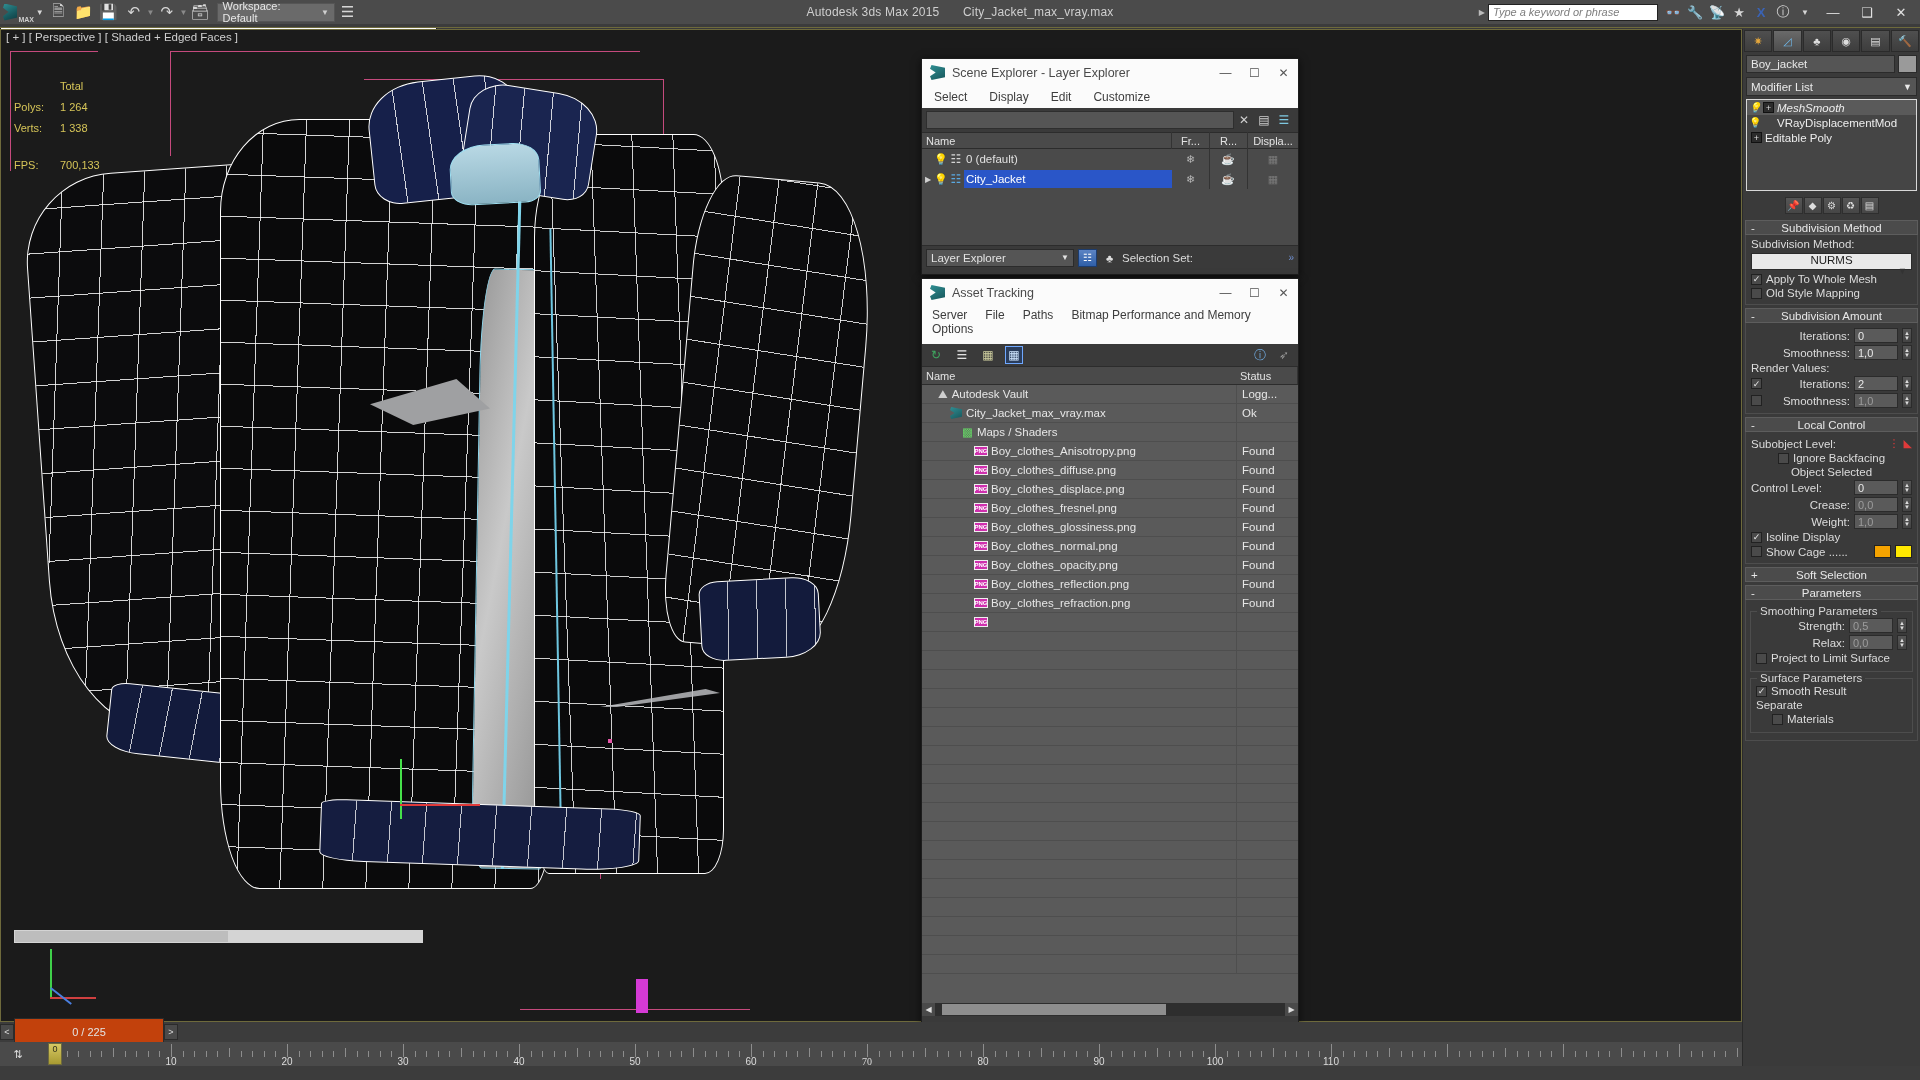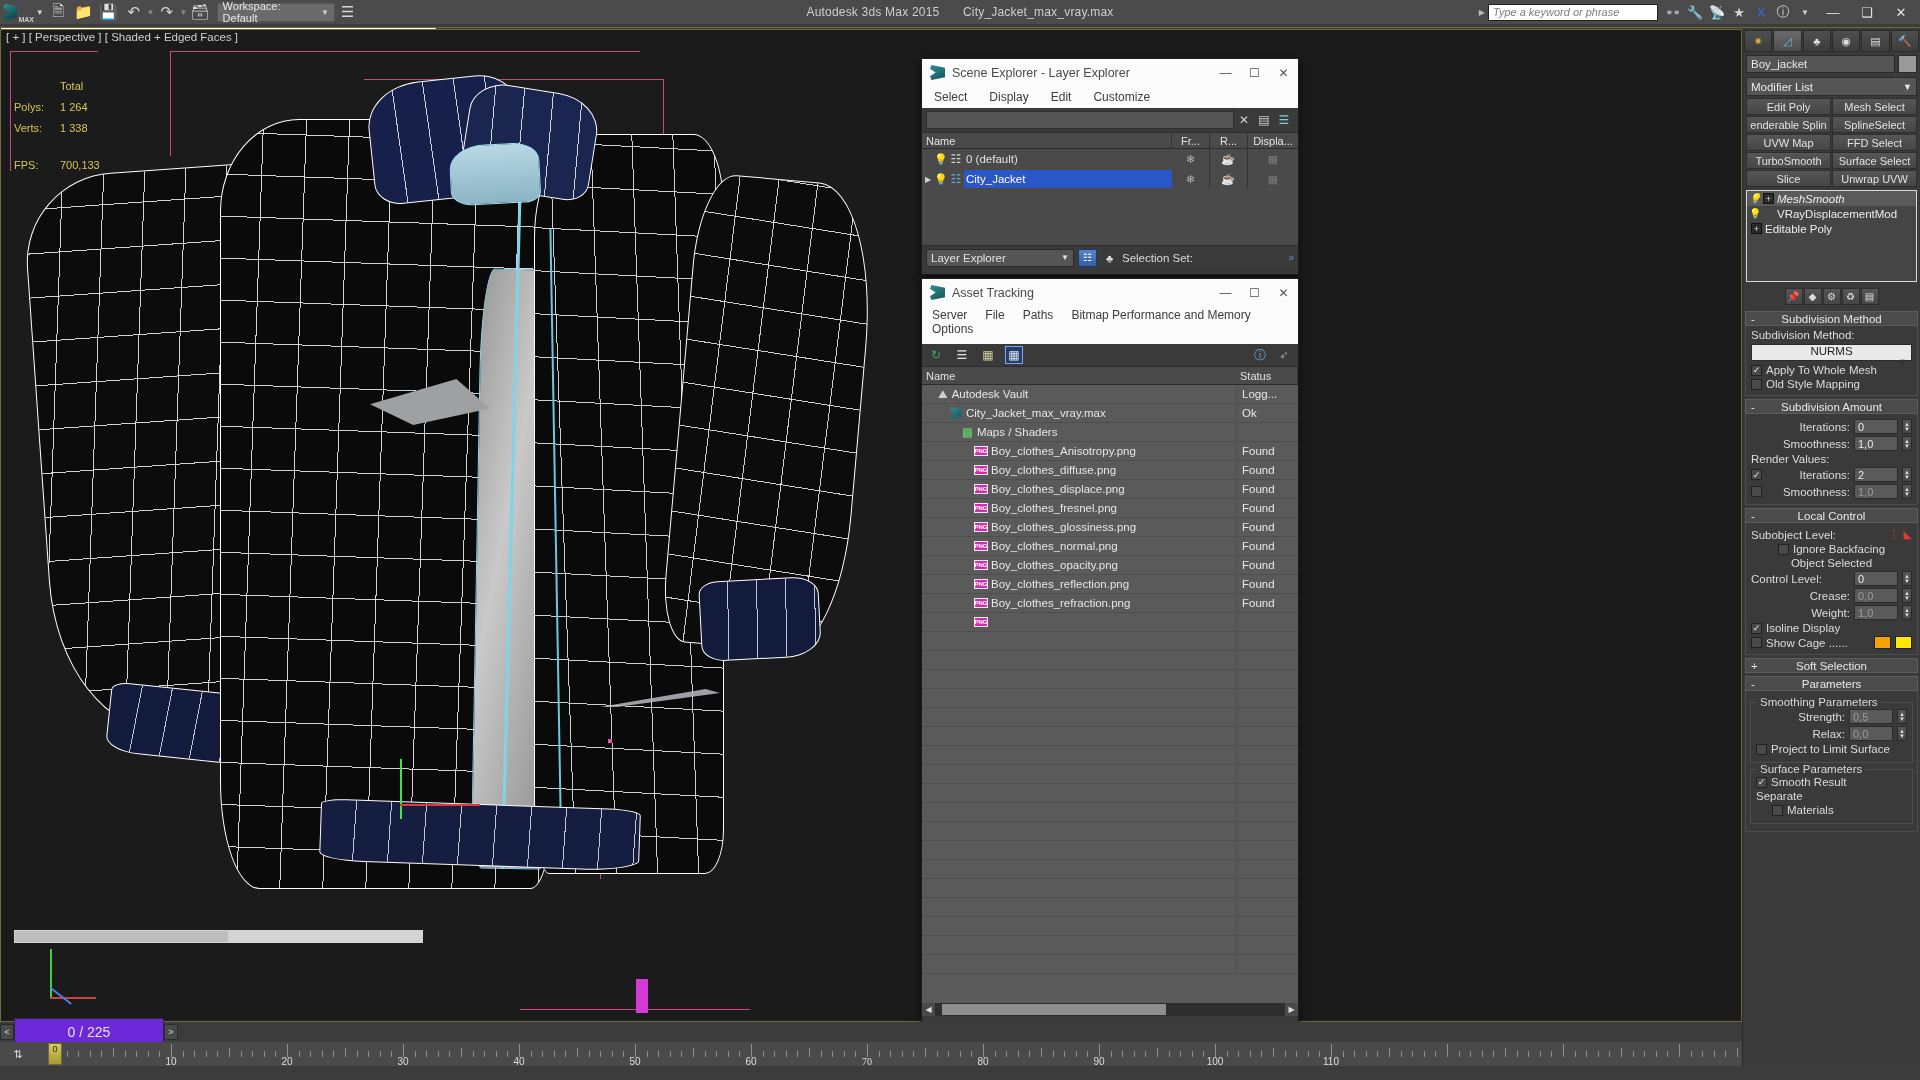--- a/index.html
+++ b/index.html
@@ -166,22 +166,22 @@
   .grp { border:1px solid #4d4d4d; margin:6px 2px 2px; padding:4px 5px 5px; position:relative; }
   .grp > .gt { position:absolute; top:-7px; left:6px; background:#3a3a3a; padding:0 3px;
      font-size:11.5px; color:#d8d8d8; }
   .colbox { width:17px;height:13px;border:1px solid #222; }
 
   
   .timebar { position:absolute; left:0; top:1022px; width:1742px; height:20px; background:#3c3c3c;
      display:flex; align-items:center; }
   .tbtn { width:14px;height:16px;background:#4a4a4a;border:1px solid #2b2b2b;color:#ddd;font-size:9px;
      display:flex;align-items:center;justify-content:center; }
-  .tfield { width:150px;height:29px;background:#6d28d9;border:1px solid #2b2b2b;color:#e4e4e4;
-     font-size:14px;display:flex;align-items:center;justify-content:center; }
+  .tfield { width:150px;height:29px;background:#c2410c;border:1px solid #2b2b2b;color:#e4e4e4;
+     font-size:11px;display:flex;align-items:center;justify-content:center; }
   .ruler { position:absolute; left:0; top:1042px; width:1742px; height:24px; background:#4a4a4a; }
   .ruler .tick { position:absolute; bottom:9px; width:1px; background:#8d8d8d; }
   .ruler .num { position:absolute; bottom:-1px; color:#dcdcdc; font-size:10px; transform:translateX(-50%); }
   .slider { position:absolute; left:48px; top:1043px; width:14px; height:22px;
      background:linear-gradient(#d6c863,#a89a32); border:1px solid #6e6a3c;
      color:#2e2e1a; font-size:9px; text-align:center; }
   .botstrip { position:absolute; left:0; top:1066px; width:1920px; height:14px; background:#3c3c3c; }
   .hscroll { height:13px; background:#2e2e2e; display:flex; align-items:center; }
   .hscroll .thumb { height:11px; background:#8e8e8e; }
   .hscroll .ar { width:13px;height:13px;background:#4a4a4a;color:#ddd;font-size:8px;
@@ -747,32 +747,20 @@
       <div class="cp-tab">▤</div>
       <div class="cp-tab">🔨</div>
     </div>
     <div class="namerow">
       <div class="namefld">Boy_jacket</div>
       <div class="swatch"></div>
     </div>
     <div class="modlist">
       <span>Modifier List</span>
       <span class="ch">▼</span>
-    </div>
-    <div class="modbtns">
-      <div class="mbtn">Edit Poly</div>
-      <div class="mbtn">Mesh Select</div>
-      <div class="mbtn">enderable Splin</div>
-      <div class="mbtn">SplineSelect</div>
-      <div class="mbtn">UVW Map</div>
-      <div class="mbtn">FFD Select</div>
-      <div class="mbtn">TurboSmooth</div>
-      <div class="mbtn">Surface Select</div>
-      <div class="mbtn">Slice</div>
-      <div class="mbtn">Unwrap UVW</div>
     </div>
     <div class="stackbox">
       <div class="strow it hl">
         <span class="bulbsm">💡</span>
         <span class="plus">+</span>
         <span>MeshSmooth</span>
       </div>
       <div class="strow">
         <span class="bulbsm">💡</span>
         <span style="width:14px;"></span>

